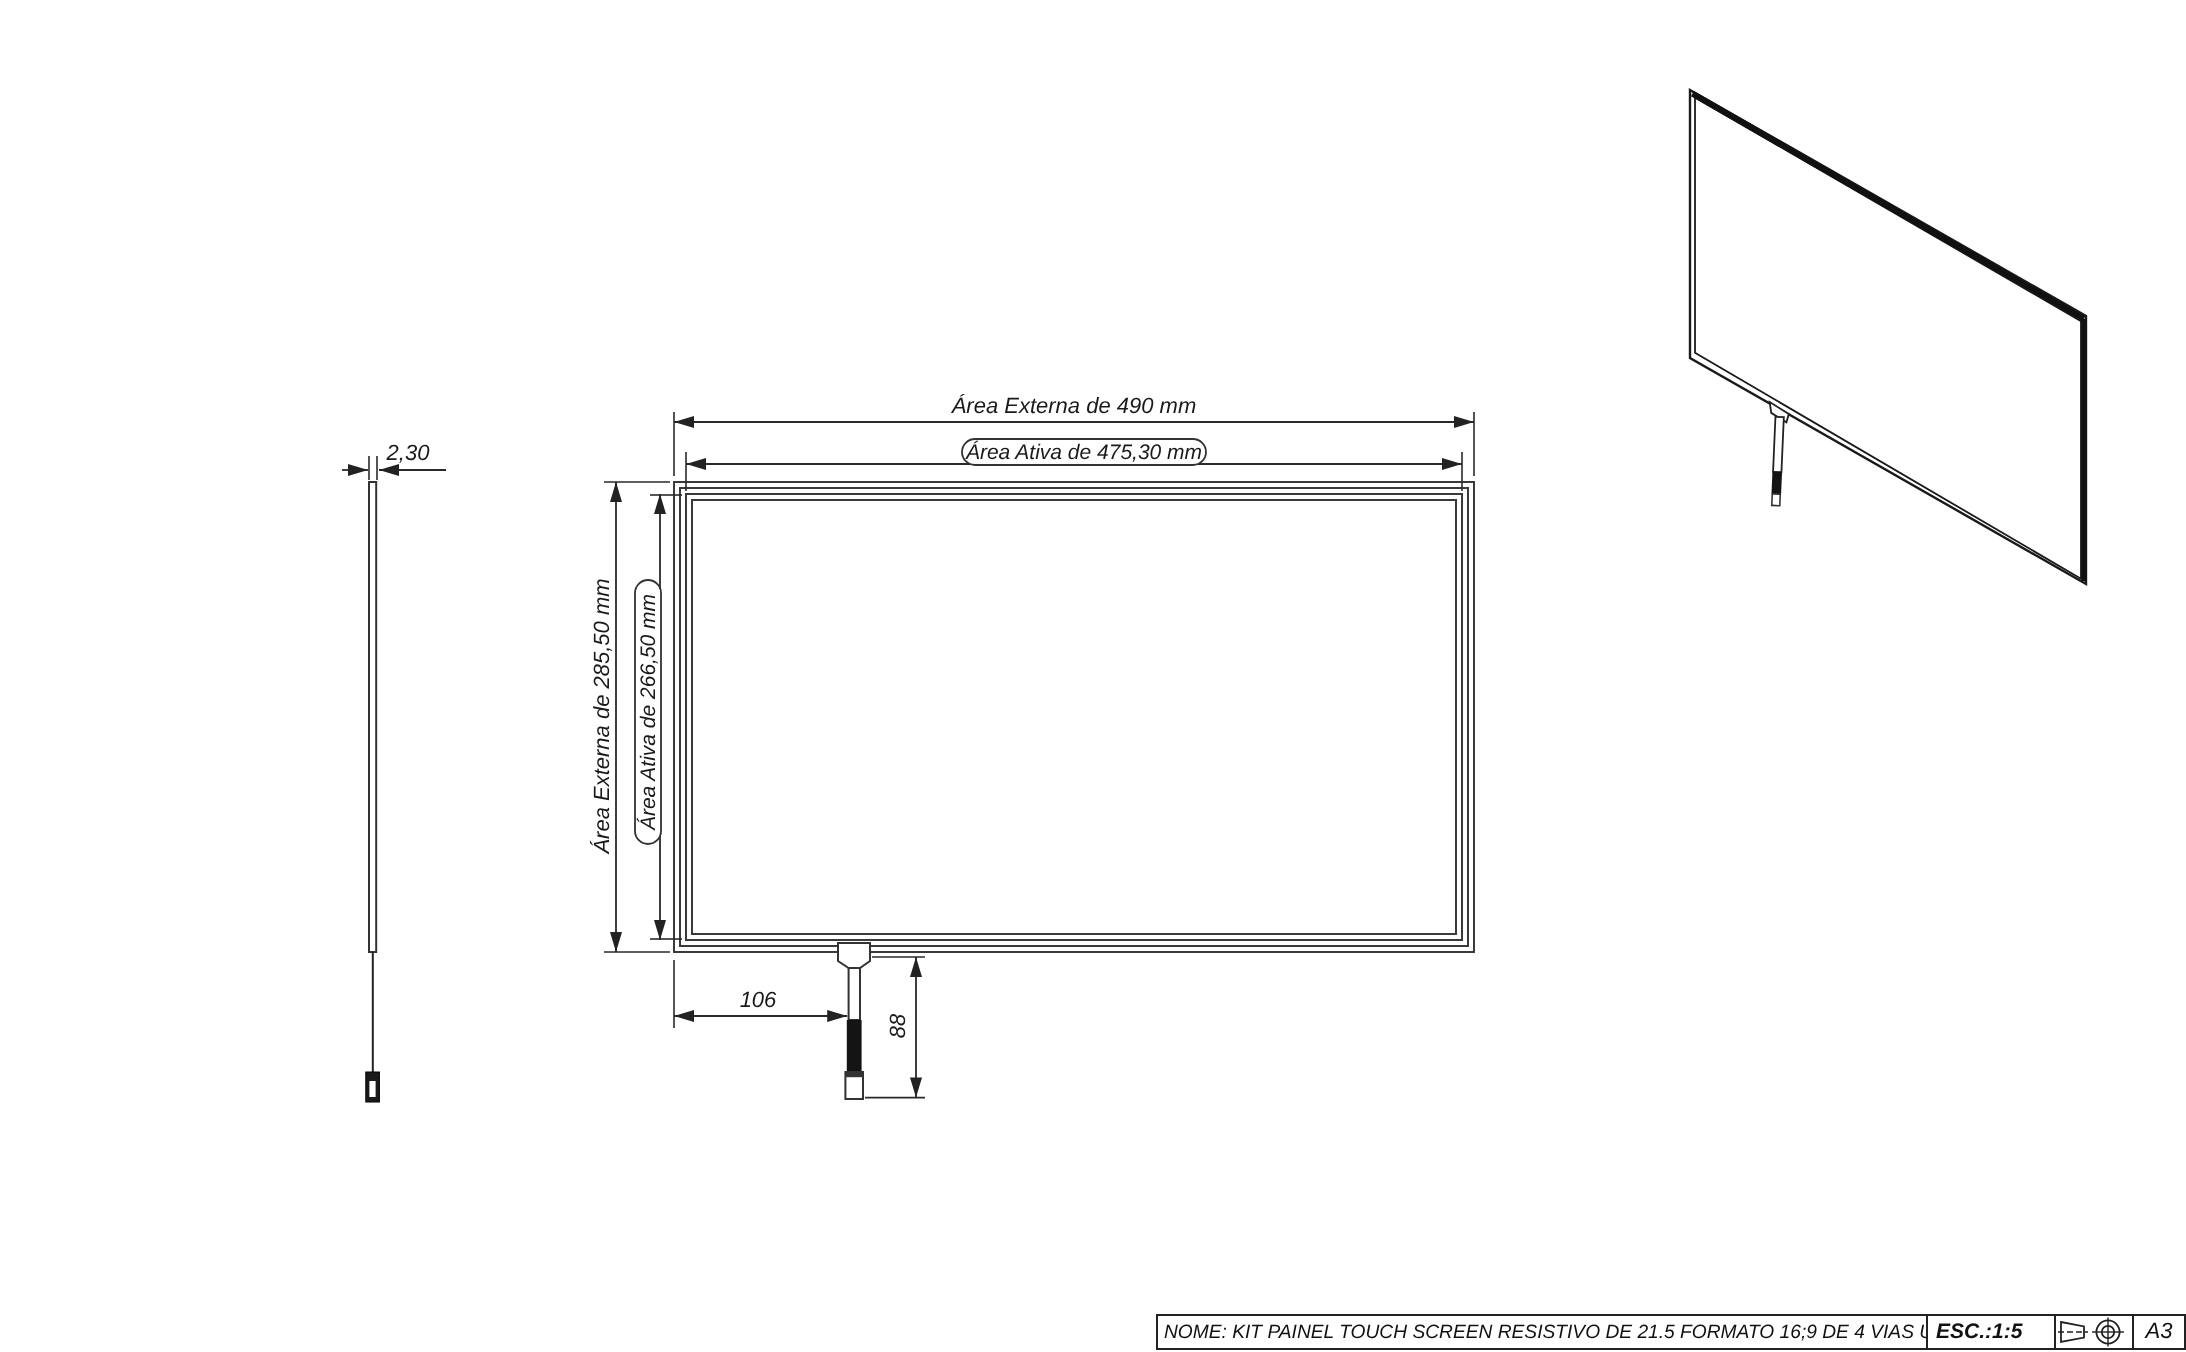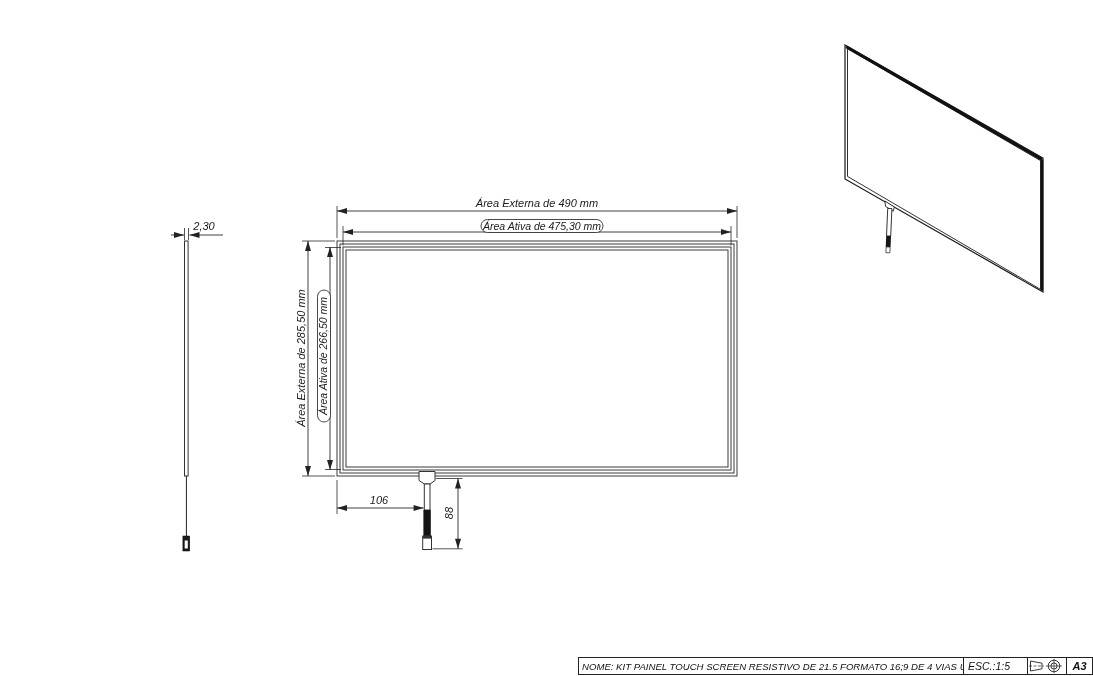--- a/index.html
+++ b/index.html
@@ -12,24 +12,24 @@
   .thin{stroke:#2a2a2a;stroke-width:0.8;}
   .dline{stroke:#2a2a2a;stroke-width:0.9;}
   .edge{stroke:#3a3a3a;stroke-width:1;fill:none;}
   
   .tb{position:absolute;left:578px;top:657px;width:515px;height:18px;
       display:flex;box-sizing:border-box;border:1px solid #222;background:#fff;}
   .tb .cell{box-sizing:border-box;border-right:1px solid #222;display:flex;
       align-items:center;overflow:hidden;white-space:nowrap;height:100%;}
   .tb .cell:last-child{border-right:none;}
   .tb .c-name{width:385px;font-style:italic;font-size:9.6px;padding:0 3px;color:#111;}
-  .tb .c-scale{width:64px;font-style:italic;font-weight:normal;font-size:10.5px;
+  .tb .c-scale{width:64px;font-style:italic;font-weight:bold;font-size:10.5px;
       padding-left:4px;color:#111;}
   .tb .c-icons{width:39px;justify-content:center;}
-  .tb .c-sheet{flex:1;font-style:italic;font-weight:bold;font-size:11px;
+  .tb .c-sheet{flex:1;font-style:italic;font-weight:normal;font-size:11px;
       justify-content:center;color:#111;}
 </style>
 </head>
 <body>
 
 <svg id="sheet" width="1093" height="676" viewBox="0 0 1093 676">
   <defs>
     <marker id="arr" markerWidth="11" markerHeight="8" refX="10.5" refY="4" orient="auto-start-reverse" markerUnits="userSpaceOnUse">
       <path d="M10.5,4 L0.5,7 L0.5,1 Z" fill="#222"></path>
     </marker>

